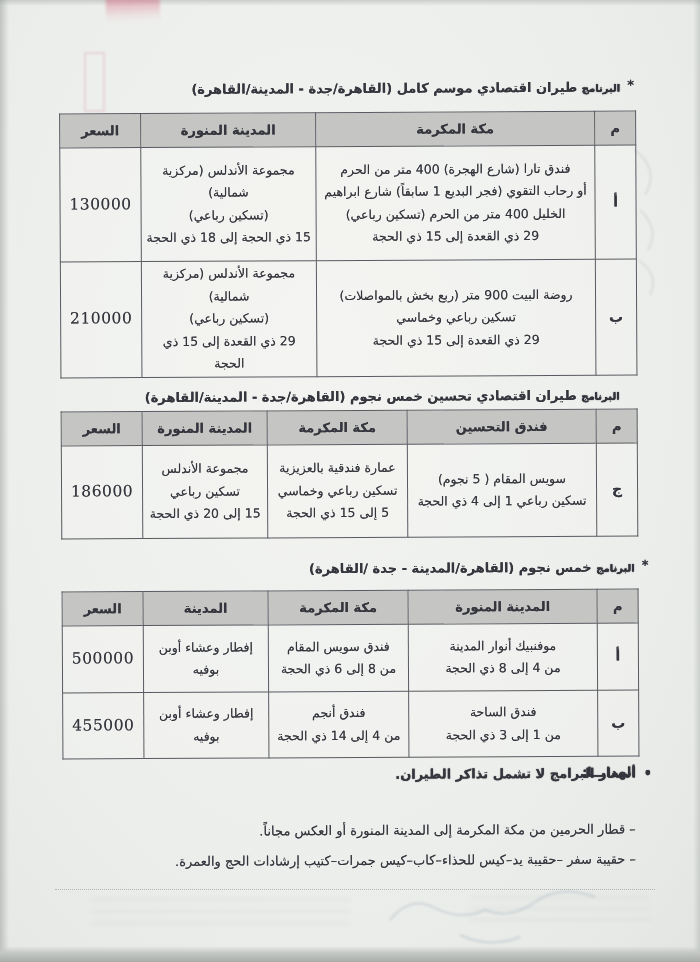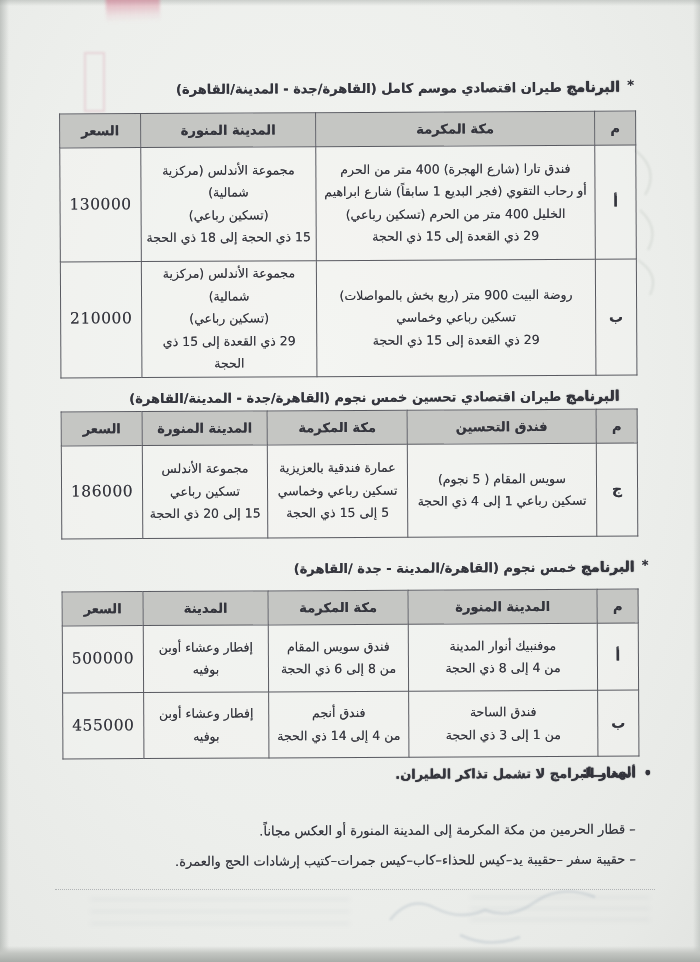--- a/index.html
+++ b/index.html
@@ -29,21 +29,21 @@
     filter:blur(1.5px);transform:rotate(-2deg);}
   .pink-box{position:absolute;left:84px;top:52px;width:17px;height:56px;
     border:2px solid rgba(210,120,145,.22);filter:blur(1px);}
   .ghost-line{position:absolute;left:55px;top:889px;width:600px;border-top:1px dotted rgba(110,116,122,.45);}
   .ghost-blob{position:absolute;filter:blur(2.5px);opacity:.14;}
   .ghost-svg{position:absolute;opacity:.16;filter:blur(1.2px);}
 
   
   .title{position:absolute;font-size:13px;font-weight:bold;white-space:nowrap;
     text-shadow:0 0 .5px rgba(45,45,55,.75);}
-  .title .t-bold{font-weight:900;font-size:14px;letter-spacing:-.3px;
+  .title .t-bold{font-weight:900;font-size:10px;letter-spacing:-.3px;
     text-shadow:0 0 1.2px #26262e, 0 0 .5px #26262e;}
   .title .t-bullet{font-size:13px;margin-left:7px;vertical-align:2px;}
 
   
   table.tbl{border-collapse:collapse;table-layout:fixed;position:absolute;
     background:rgba(246,247,244,.35);}
   .tbl th,.tbl td{border:1px solid #595a61;padding:1px 4px;overflow:hidden;}
   .tbl th{background:#c5c6c3;font-size:13px;font-weight:bold;text-align:center;
     text-shadow:0 0 .5px rgba(40,40,50,.7);}
   .tbl td{font-size:12.5px;text-align:center;vertical-align:middle;

